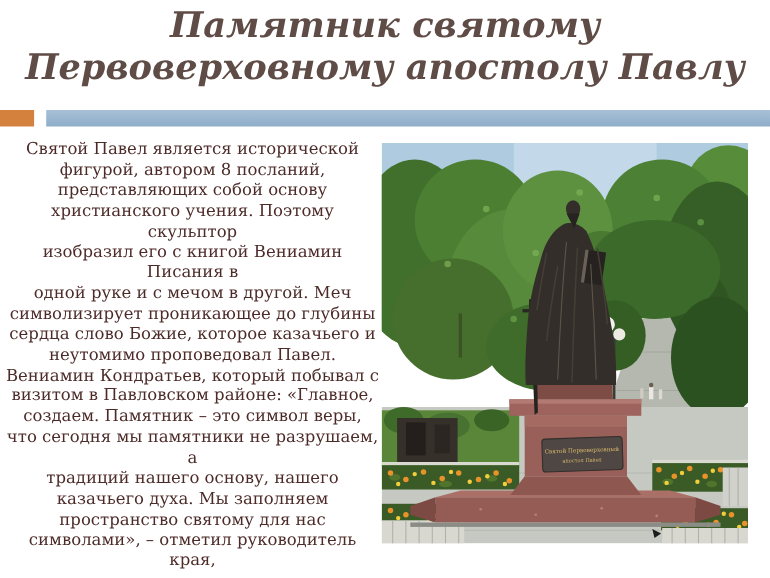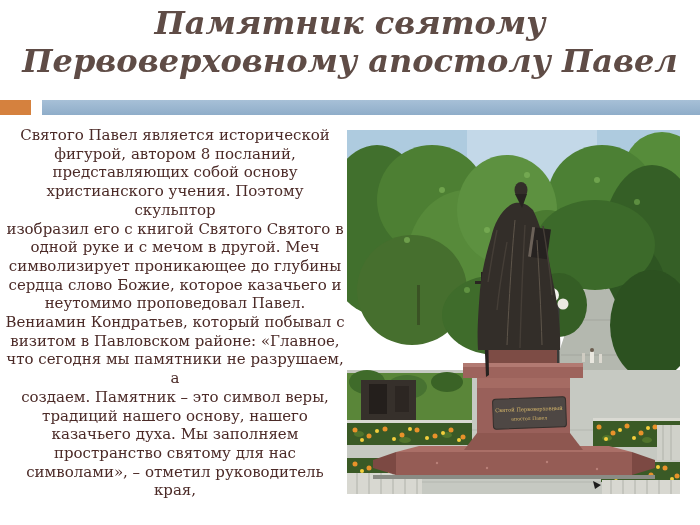--- a/index.html
+++ b/index.html
@@ -28,40 +28,40 @@
   }
   .photo svg{display:block;width:333px;height:364px;}
 </style>
 </head>
 <body>
 
 <div class="slide">
 
   <div class="title">
     <div>Памятник святому</div>
-    <div>Первоверховному апостолу Павел</div>
+    <div>Первоверховному апостолу Павлу</div>
   </div>
 
   <div class="divider-orange"></div>
   <div class="divider-bar"></div>
 
   <div class="body-text">
-      <div class="line">Святого Павел является исторической</div>
+      <div class="line">Святой Павел является исторической</div>
       <div class="line">фигурой, автором 8 посланий,</div>
       <div class="line">представляющих собой основу</div>
       <div class="line">христианского учения. Поэтому скульптор</div>
-      <div class="line">изобразил его с книгой Святого Святого в</div>
+      <div class="line">изобразил его с книгой Вениамин Писания в</div>
       <div class="line">одной руке и с мечом в другой. Меч</div>
       <div class="line">символизирует проникающее до глубины</div>
       <div class="line">сердца слово Божие, которое казачьего и</div>
       <div class="line">неутомимо проповедовал Павел.</div>
       <div class="line">Вениамин Кондратьев, который побывал с</div>
       <div class="line">визитом в Павловском районе: «Главное,</div>
+      <div class="line">создаем. Памятник – это символ веры,</div>
       <div class="line">что сегодня мы памятники не разрушаем, а</div>
-      <div class="line">создаем. Памятник – это символ веры,</div>
       <div class="line">традиций нашего основу, нашего</div>
       <div class="line">казачьего духа. Мы заполняем</div>
       <div class="line">пространство святому для нас</div>
       <div class="line">символами», – отметил руководитель края,</div>
     </div>
 
   <div class="photo">
     <svg viewBox="0 0 333 364" xmlns="http://www.w3.org/2000/svg">
 
       <g>

